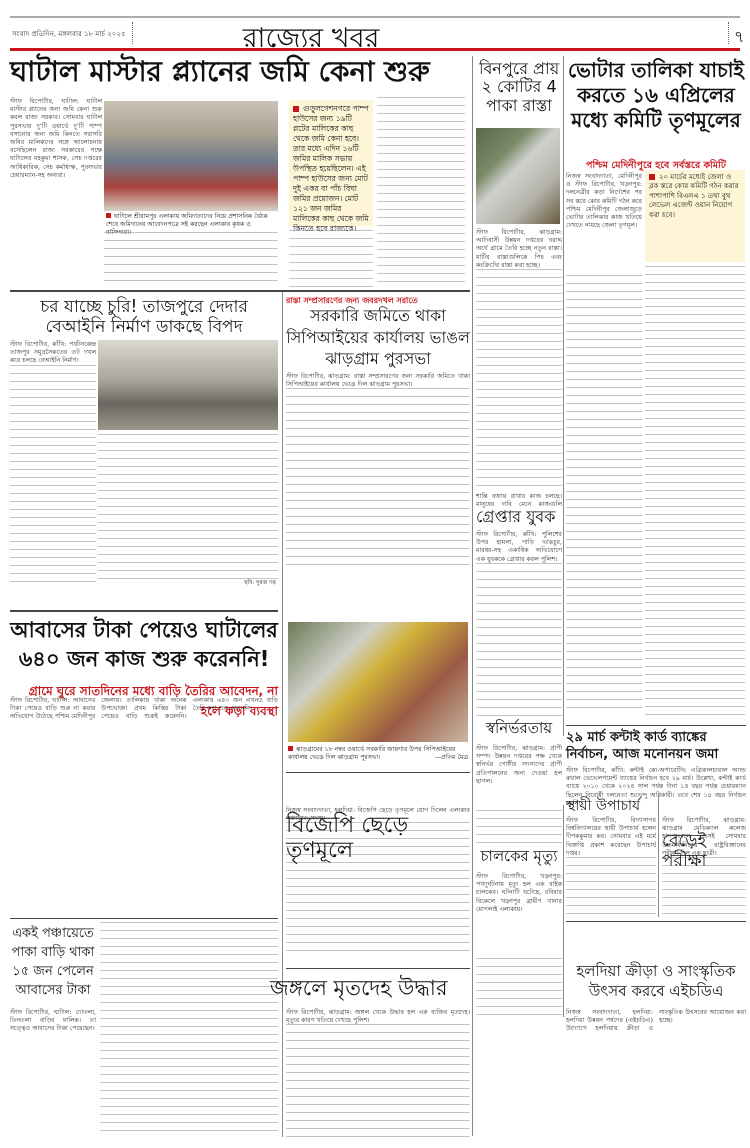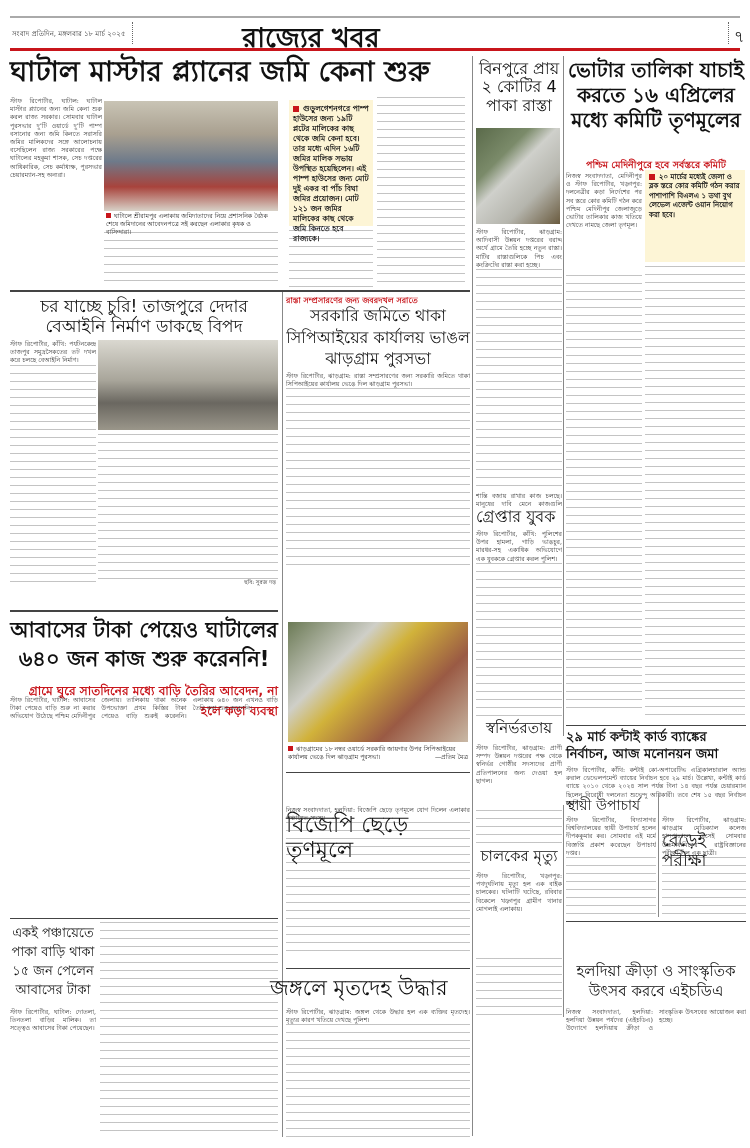--- a/index.html
+++ b/index.html
@@ -4,33 +4,33 @@
 <style>
   * { box-sizing: border-box; margin: 0; padding: 0; }
   html, body { width: 750px; height: 1148px; background: #fff; overflow: hidden; }
   body { font-family: "DejaVu Serif", serif; color: #111; position: relative; }
   .abs { position: absolute; }
   .masthead-top { position:absolute; left:10px; top:16px; width:730px; height:2px; background:#aaa; }
   .masthead-red { position:absolute; left:10px; top:48px; width:730px; height:3px; background:#c8151b; }
   .dateline { left:12px; top:28px; font-size:7px; color:#333; font-family:"DejaVu Sans", sans-serif; }
   .vsep1 { left:132px; top:22px; width:0; height:22px; border-left:1px dotted #666; }
   .vsep2 { left:728px; top:22px; width:0; height:22px; border-left:1px dotted #666; }
-  .section-title { left:0; width:622px; top:17px; text-align:center; font-size:27px; font-weight:bold; font-family:"DejaVu Sans", sans-serif; }
+  .section-title { left:0; width:622px; top:17px; text-align:center; font-size:27px; font-weight:normal; font-family:"DejaVu Sans", sans-serif; }
   .page-num { left:734px; top:24px; font-size:16px; font-family:"DejaVu Sans", sans-serif; }
 
   .hl { font-family:"DejaVu Sans", sans-serif; font-weight:bold; color:#111; line-height:1.15; }
   .sub-red { color:#c8151b; font-weight:bold; font-family:"DejaVu Sans", sans-serif; }
   .txt { font-size:6.2px; line-height:8.2px; color:#333; text-align:justify; overflow:hidden; }
   .txt p { margin:0; }
   .vline { width:1px; background:#888; }
   .hline { height:2px; background:#444; }
   .photo { background:#9a9a8a; overflow:hidden; }
   .caption { font-size:6.2px; line-height:8px; color:#222; }
   .caption .sq { display:inline-block; width:5px; height:5px; background:#c8151b; margin-right:3px; }
-  .boxyellow { background:#fdf5d6; padding:5px 6px;font-weight:bold; }
+  .boxyellow { background:#fdf5d6; padding:5px 6px; }
   .boxyellow p { font-size:8.6px; line-height:12px; margin-bottom:2px; font-family:"DejaVu Sans", sans-serif; color:#111; }
   .boxyellow .sq { display:inline-block; width:6px; height:6px; background:#c8151b; margin-right:4px; vertical-align:middle; }
   .filler { display:block; height:100%; background:
      repeating-linear-gradient(to bottom, #555 0px, #555 1px, transparent 1px, transparent 8px);
      opacity:0.35; }
 </style>
 </head>
 <body>
 
 <div class="masthead-top"></div>

